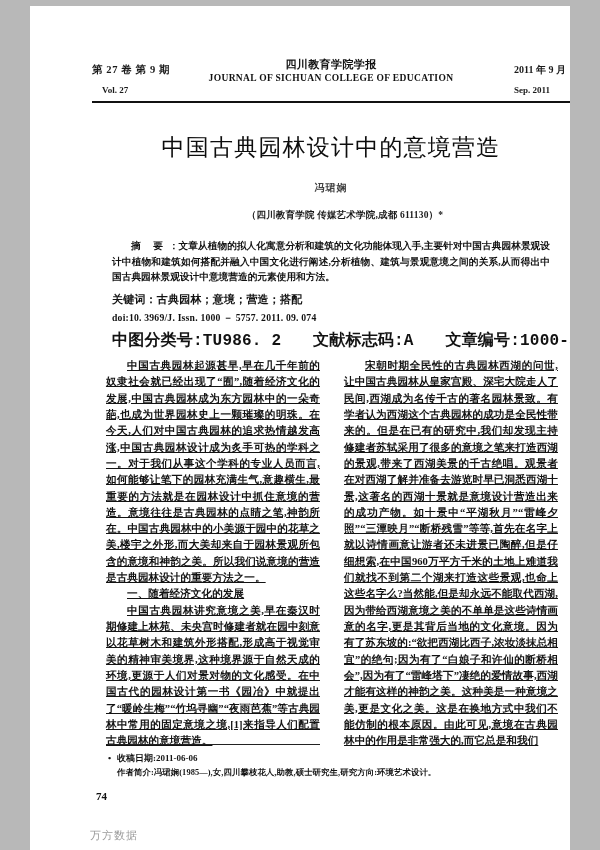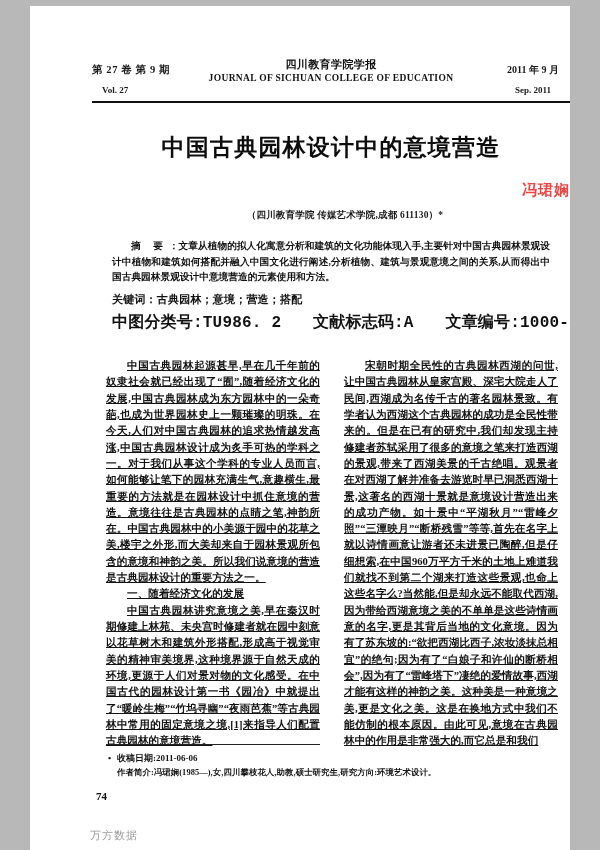--- a/index.html
+++ b/index.html
@@ -62,23 +62,23 @@
   }
   .mh-center .j-en {
     font-size: 9.5px;
     font-weight: bold;
     letter-spacing: 0.35px;
     color: #111;
     line-height: 1.3;
   }
   .mh-right {
     position: absolute;
-    right: 11px;
+    right: 4px;
     top: 0;
-    text-align: center;
+    text-align: left;
     line-height: 1.25;
   }
   .mh-right .d-cn {
     font-size: 10px;
     font-weight: bold;
     color: #1a1a1a;
   }
   .mh-right .d-en {
     font-size: 9px;
     font-weight: bold;
@@ -95,34 +95,34 @@
 
   
   .title {
     position: absolute;
     left: 62px;
     top: 126px;
     width: 478px;
     text-align: center;
     font-family: "DejaVu Sans", "Liberation Sans", sans-serif;
     font-size: 23px;
-    font-weight: bold;
+    font-weight: normal;
     letter-spacing: 1.2px;
     color: #0d0d0d;
   }
   .author {
     position: absolute;
     left: 62px;
     top: 175px;
     width: 478px;
-    text-align: right;
-    font-size: 15px;
+    text-align: center;
+    font-size: 10px;
     font-weight: bold;
     letter-spacing: 1px;
-    color: #ef4444;
+    color: #404040;
   }
   .affil {
     position: absolute;
     left: 76px;
     top: 203px;
     width: 478px;
     text-align: center;
     font-size: 9.5px;
     font-weight: bold;
     letter-spacing: 0.2px;
@@ -273,20 +273,21 @@
   </div>
   <div class="rule"></div>
 
   <div class="title">中国古典园林设计中的意境营造</div>
   <div class="author">冯珺娴</div>
   <div class="affil">（四川教育学院 传媒艺术学院,成都  611130）*</div>
 
   <div class="meta">
     <div class="abstract"><span class="lab">摘 要</span><span>：文章从植物的拟人化寓意分析和建筑的文化功能体现入手,主要针对中国古典园林景观设计中植物和建筑如何搭配并融入中国文化进行阐述,分析植物、建筑与景观意境之间的关系,从而得出中国古典园林景观设计中意境营造的元素使用和方法。</span></div>
     <div class="kw">关键词：古典园林；意境；营造；搭配</div>
+    <div class="doi">doi:10. 3969/J. Issn. 1000 － 5757. 2011. 09. 074</div>
     <div class="clsrow">
       <span>中图分类号:TU986. 2</span>
       <span>文献标志码:A</span>
       <span>文章编号:1000-5757(2011)09-0074-04</span>
     </div>
   </div>
 
   <div class="cols">
     <div class="col">
       <p>中国古典园林起源甚早,早在几千年前的奴隶社会就已经出现了“囿”,随着经济文化的发展,中国古典园林成为东方园林中的一朵奇葩,也成为世界园林史上一颗璀璨的明珠。在今天,人们对中国古典园林的追求热情越发高涨,中国古典园林设计成为炙手可热的学科之一。对于我们从事这个学科的专业人员而言,如何能够让笔下的园林充满生气,意趣横生,最重要的方法就是在园林设计中抓住意境的营造。意境往往是古典园林的点睛之笔,神韵所在。中国古典园林中的小美源于园中的花草之美,楼宇之外形,而大美却来自于园林景观所包含的意境和神韵之美。所以我们说意境的营造是古典园林设计的重要方法之一。</p>

